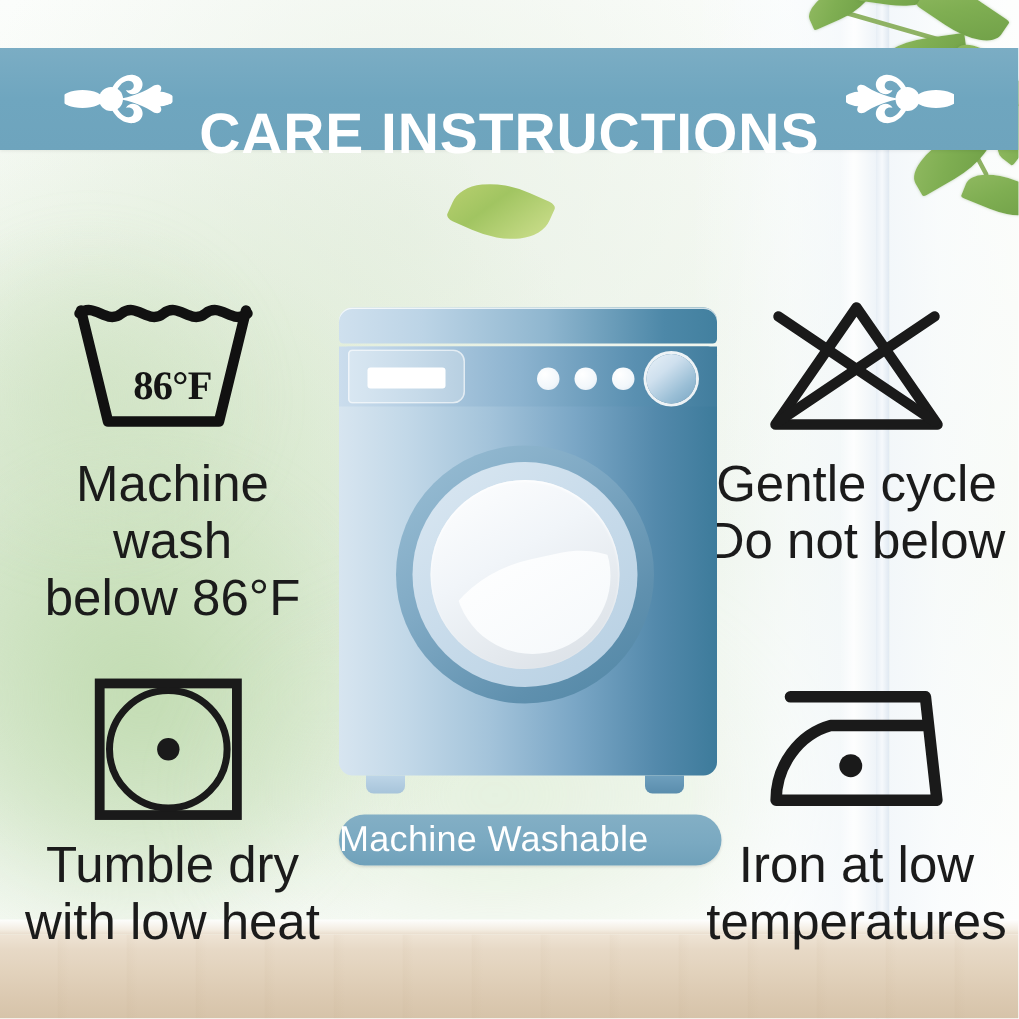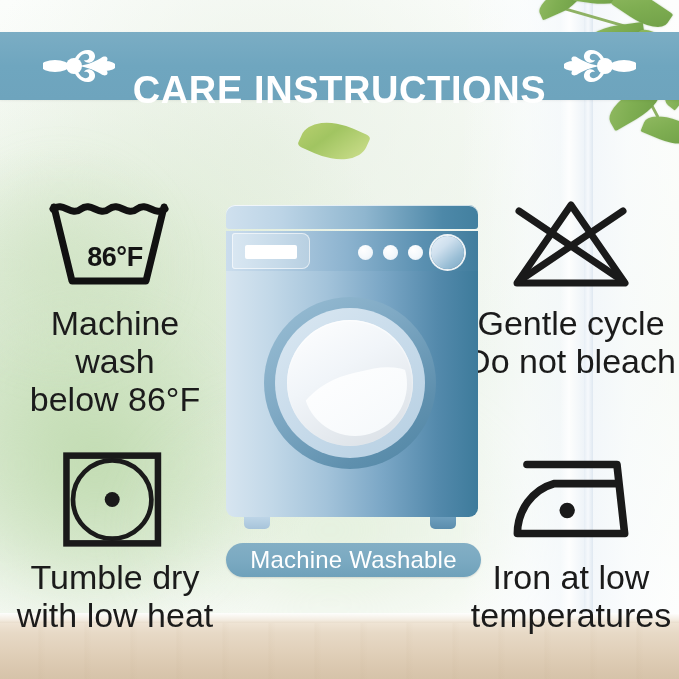--- a/index.html
+++ b/index.html
@@ -64,21 +64,21 @@
     background:linear-gradient(180deg,#7badc4 0%,#6fa6bf 50%,#6ea4bd 100%);
     display:flex;align-items:center;justify-content:center;gap:18px;
     box-shadow:0 1px 2px rgba(0,0,0,.06);}
   .banner-title{color:#ffffff;font-size:38px;font-weight:bold;letter-spacing:.6px;
     white-space:nowrap;line-height:1;margin-top:47px;}
   .fleur{width:72px;height:46px;position:relative;flex:0 0 auto;}
   .fleur svg{display:block;}
 
   
   .care{position:absolute;width:210px;text-align:center;}
-  .care .sym{height:118px;display:flex;align-items:center;justify-content:center;}
+  .care .sym{height:118px;display:flex;align-items:center;justify-content:center;font-family:Liberation Serif, serif;}
   .care .lbl{font-size:34px;color:#1b1b1b;line-height:1.12;white-space:pre-line;}
   #care-wash{left:10px;top:186px;}
   #care-bleach{left:466px;top:186px;}
   #care-dry{left:10px;top:440px;}
   #care-iron{left:466px;top:440px;}
   .tub-temp{position:absolute;font-size:27px;font-weight:bold;color:#141414;
     left:0;right:0;top:47px;text-align:center;letter-spacing:-.5px;}
 
   
   .washer{position:absolute;left:226px;top:205px;width:252px;height:330px;}
@@ -110,21 +110,21 @@
   .w-glass:before{content:"";position:absolute;left:-14px;top:40px;width:150px;height:120px;
     border-radius:60% 40% 45% 55%;
     background:linear-gradient(160deg, rgba(255,255,255,.95) 0%, rgba(248,251,253,.9) 60%, rgba(240,245,249,.8) 100%);
     transform:rotate(-12deg);}
   .w-foot{position:absolute;top:312px;width:26px;height:12px;border-radius:0 0 5px 5px;}
   .w-foot.l{left:18px;background:linear-gradient(180deg,#bdd5e7 0%,#a7c4da 100%);}
   .w-foot.r{left:204px;background:linear-gradient(180deg,#6e9fbd 0%,#5a8dad 100%);}
 
   .badge{position:absolute;left:226px;top:543px;width:255px;height:34px;border-radius:17px;
     background:linear-gradient(180deg,#83afc5 0%,#7aa9c1 55%,#6fa1ba 100%);
-    display:flex;align-items:center;justify-content:center;
+    display:flex;align-items:center;justify-content:flex-start;
     box-shadow:0 1px 2px rgba(0,0,0,.12);}
   .badge span{color:#ffffff;font-size:24px;letter-spacing:.2px;}
 </style>
 </head>
 <body>
 
 <div id="root">
 
   <div class="bg-base"></div>
   <div class="bg-green-left"></div>
@@ -198,21 +198,21 @@
 
   <div class="care" id="care-bleach">
     <div class="sym">
       <svg viewBox="0 0 140 100" width="140" height="100" aria-hidden="true">
         <path d="M70 10 L124 88 L16 88 Z" fill="none" stroke="#1a1a1a" stroke-width="7" stroke-linejoin="round"></path>
         <line x1="18" y1="16" x2="122" y2="86" stroke="#1a1a1a" stroke-width="7" stroke-linecap="round"></line>
         <line x1="122" y1="16" x2="18" y2="86" stroke="#1a1a1a" stroke-width="7" stroke-linecap="round"></line>
       </svg>
     </div>
     <div class="lbl">Gentle cycle
-Do not bleach</div>
+Do not below</div>
   </div>
 
   <div class="care" id="care-iron">
     <div class="sym">
       <svg viewBox="0 0 140 100" width="134" height="96" aria-hidden="true">
         <path d="M24 14 L118 14 L126 86 L14 86 C14 62 30 40 52 34 L118 34" fill="none" stroke="#1a1a1a" stroke-width="8" stroke-linejoin="round" stroke-linecap="round"></path>
         <circle cx="66" cy="62" r="8" fill="#1a1a1a"></circle>
       </svg>
     </div>
     <div class="lbl">Iron at low

